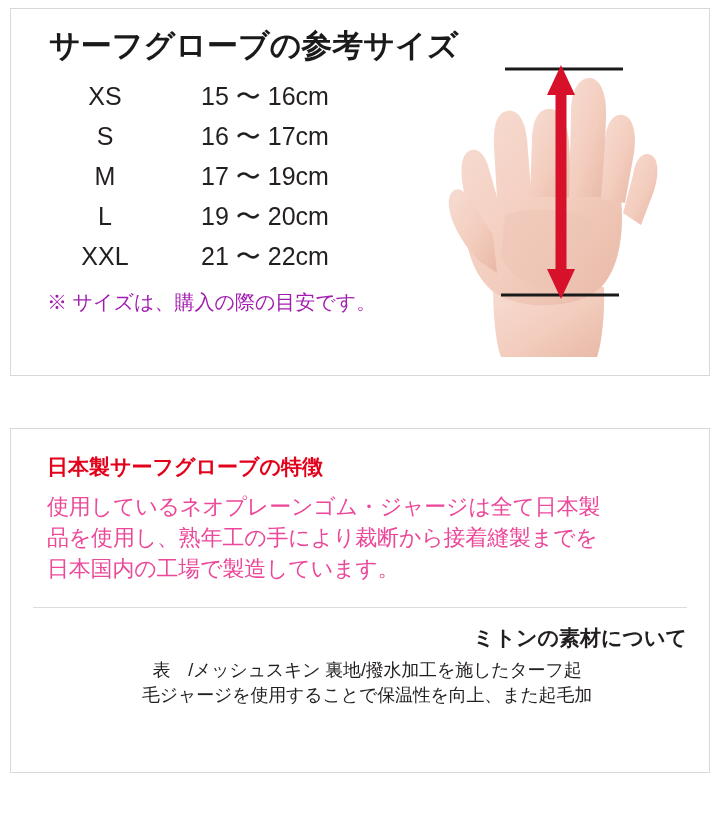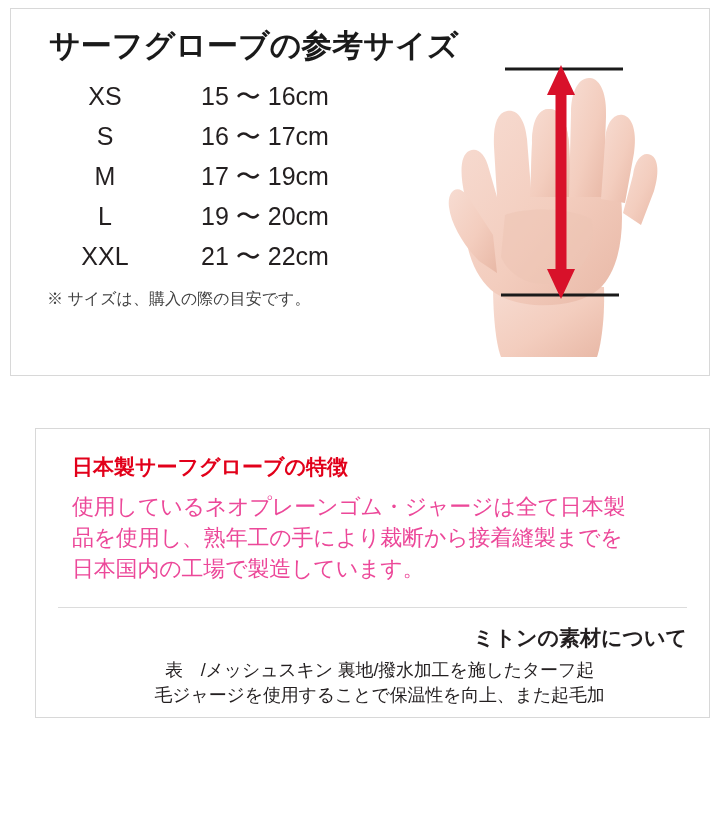--- a/index.html
+++ b/index.html
@@ -56,41 +56,40 @@
   .size-table td.sz {
     width: 120px;
     text-align: center;
   }
   .size-table td.rg {
     width: 200px;
     text-align: center;
   }
   .note {
     margin: 12px 0 0 16px;
-    font-size: 16px;
-    color: #404040;
+    font-size: 20px;
+    color: #a21caf;
   }
 
   
   .hand-wrap {
     position: absolute;
     right: 18px;
     top: 38px;
     width: 290px;
     height: 310px;
   }
   .hand-svg { display:block; }
 
   
   .panel-features {
     margin-top: 52px;
-    height: 290px;
+    height: 345px;
     padding: 18px 22px 0 22px;
     position: relative;
-    margin-left: 25px;
   }
   .feat-head {
     color: #e2001a;
     font-size: 21px;
     font-weight: bold;
     margin: 6px 0 10px 14px;
   }
   .feat-body {
     font-size: 22px;
     line-height: 1.42;

